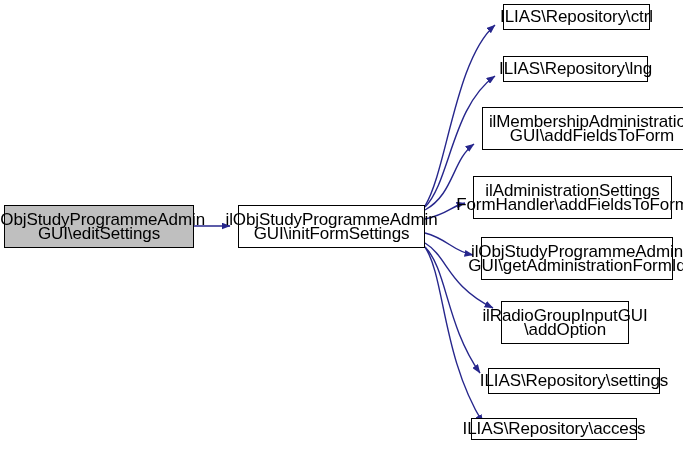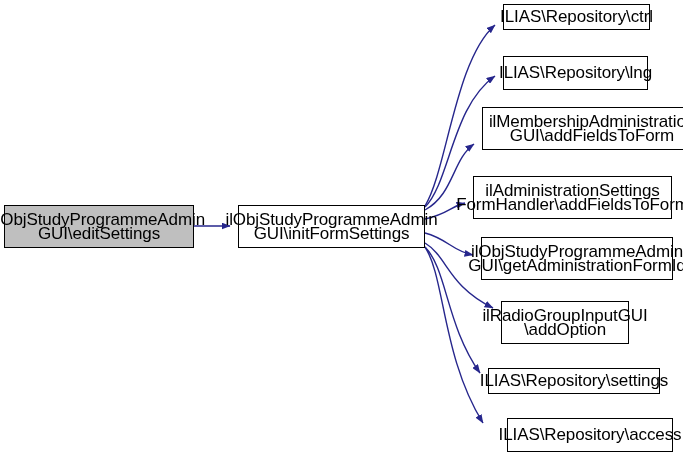--- a/index.html
+++ b/index.html
@@ -77,21 +77,21 @@
         <span class="label">ilObjStudyProgrammeAdmin
 GUI\editSettings</span>
       </div>
       <div class="node" style="left: 238px; top: 205px; width: 187px; height: 43px;">
         <span class="label">ilObjStudyProgrammeAdmin
 GUI\initFormSettings</span>
       </div>
       <div class="node" style="left: 503px; top: 4px; width: 147px; height: 26px;">
         <span class="label">ILIAS\Repository\ctrl</span>
       </div>
-      <div class="node" style="left: 503px; top: 56px; width: 145px; height: 34px;">
+      <div class="node" style="left: 503px; top: 56px; width: 145px; height: 26px;">
         <span class="label">ILIAS\Repository\lng</span>
       </div>
       <div class="node" style="left: 482px; top: 107px; width: 220px; height: 43px;">
         <span class="label">ilMembershipAdministration
 GUI\addFieldsToForm</span>
       </div>
       <div class="node" style="left: 473px; top: 176px; width: 199px; height: 43px; text-align: center;">
         <span class="label">ilAdministrationSettings
 FormHandler\addFieldsToForm</span>
       </div>
@@ -99,18 +99,18 @@
         <span class="label">ilObjStudyProgrammeAdmin
 GUI\getAdministrationFormId</span>
       </div>
       <div class="node" style="left: 501px; top: 301px; width: 128px; height: 43px;">
         <span class="label">ilRadioGroupInputGUI
 \addOption</span>
       </div>
       <div class="node" style="left: 488px; top: 368px; width: 172px; height: 26px; text-align: center;">
         <span class="label">ILIAS\Repository\settings</span>
       </div>
-      <div class="node" style="left: 507px; top: 418px; width: 166px; height: 34px;">
+      <div class="node" style="left: 471px; top: 418px; width: 166px; height: 22px;">
         <span class="label">ILIAS\Repository\access</span>
       </div>
     </div>
 
 </div>
 
 </body></html>

